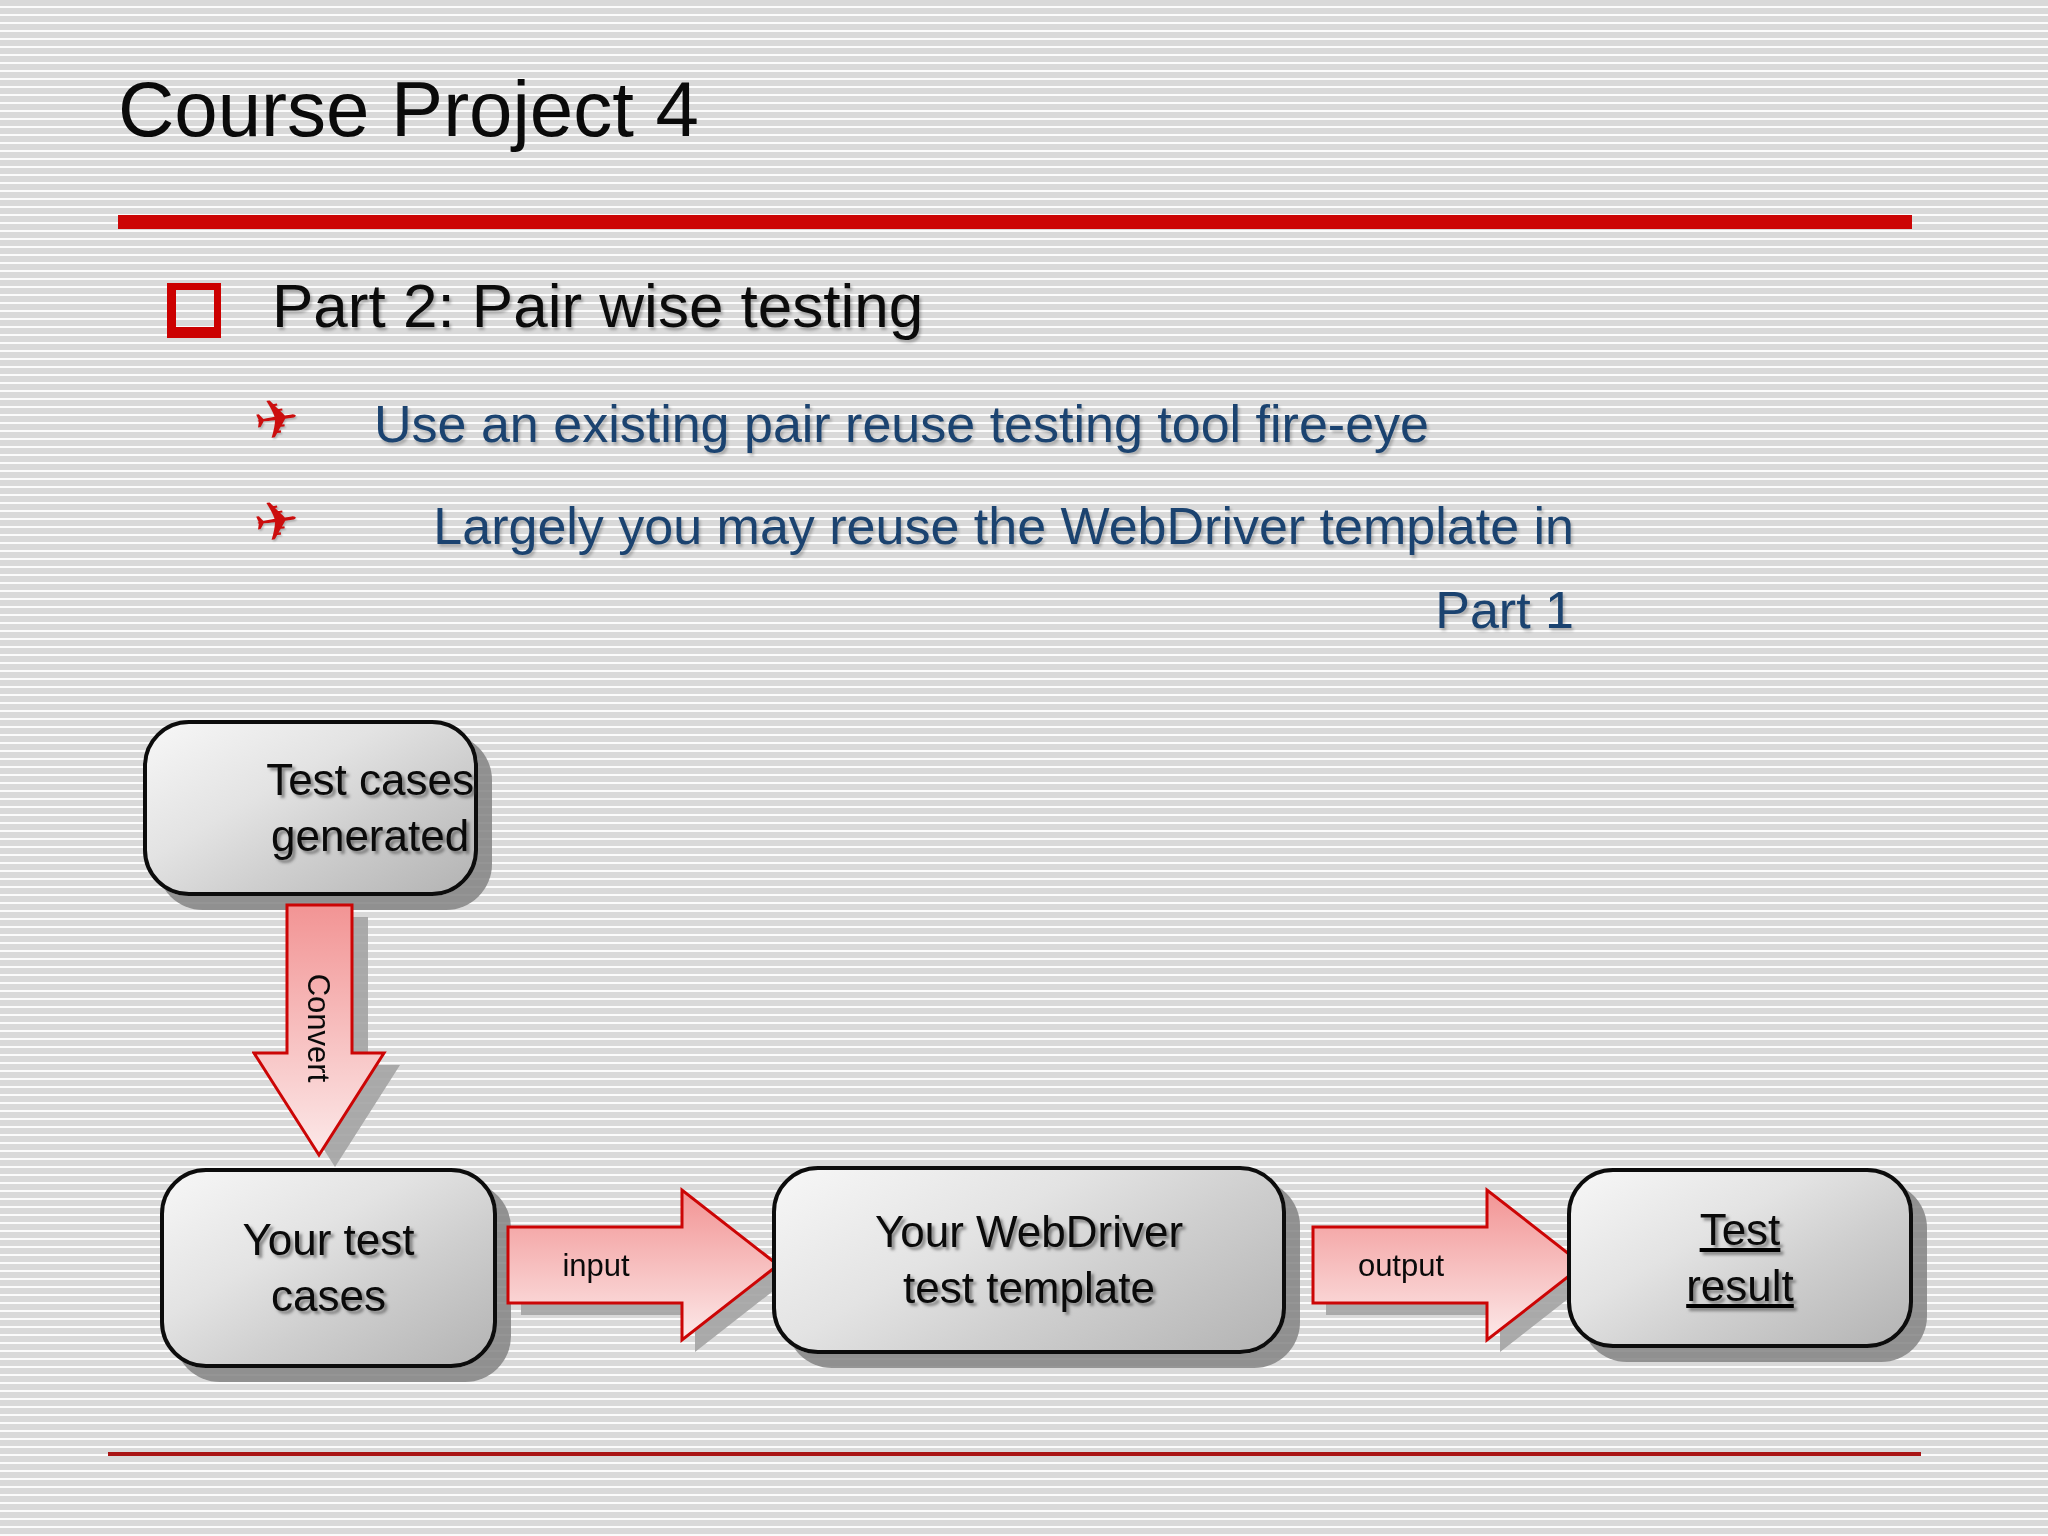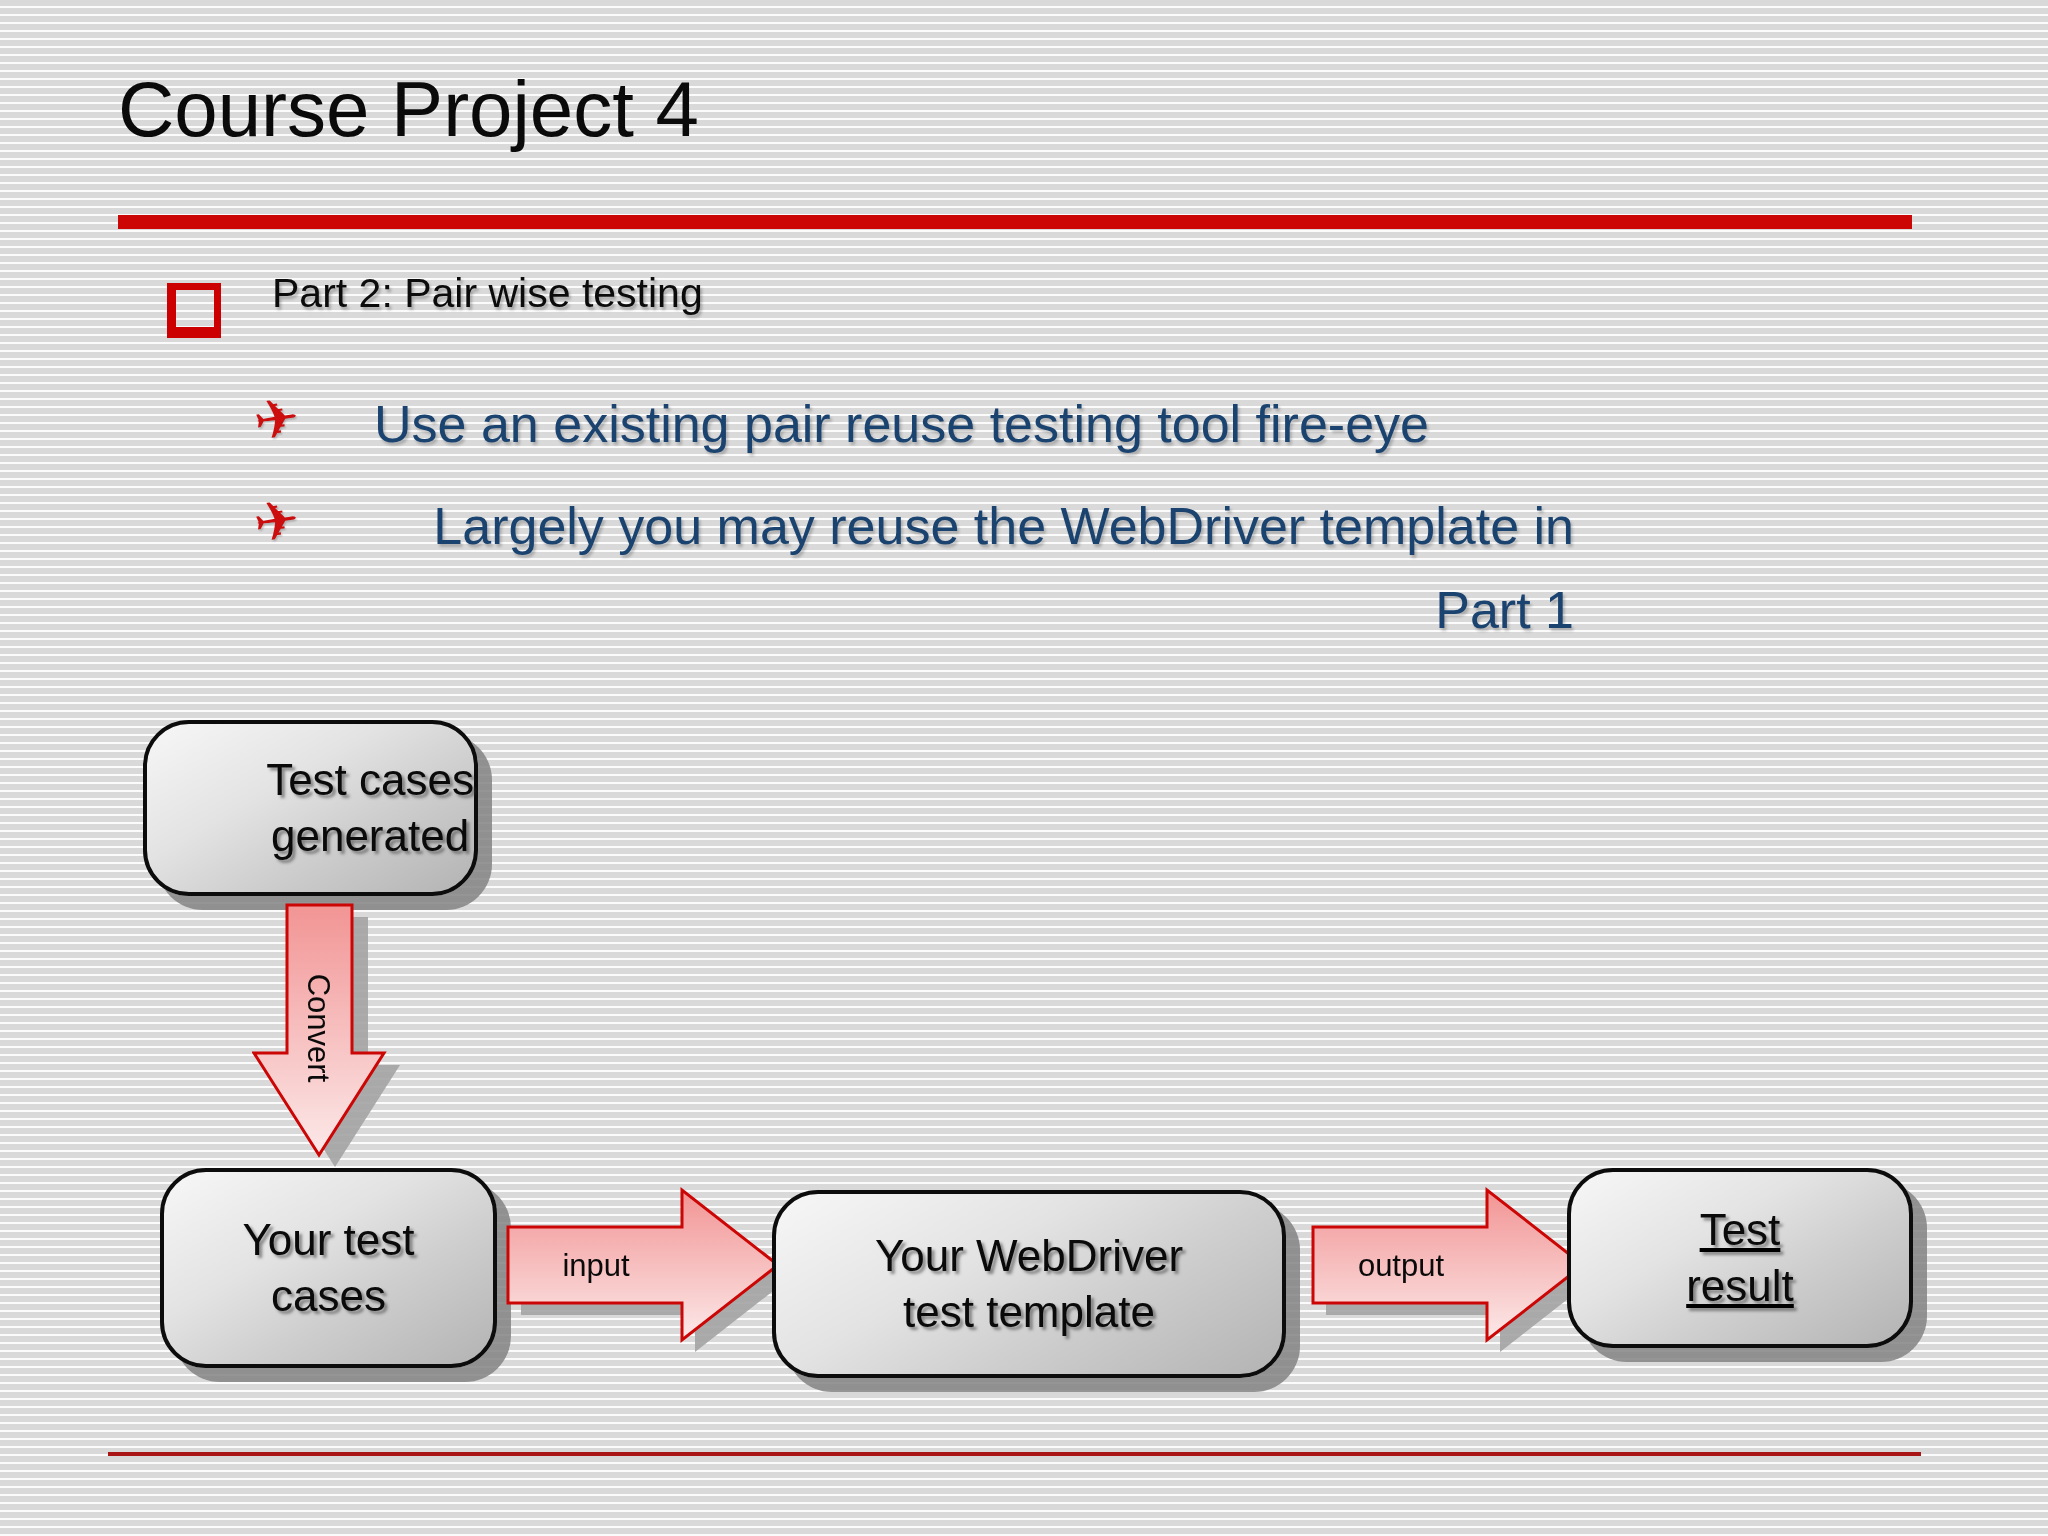--- a/index.html
+++ b/index.html
@@ -24,21 +24,21 @@
   }
 
   .bullet-square{
     left:167px;top:283px;width:38px;height:37px;
     border:7px solid #cc0000;
     border-left-width:9px;border-bottom-width:11px;
     background:transparent;
   }
   .bullet-text{
     left:272px;top:270px;
-    font-size:41px;color:#0b0b0b;white-space:nowrap;
+    font-size:62px;color:#0b0b0b;white-space:nowrap;
     text-shadow:2px 3px 3px rgba(0,0,0,0.25);
   }
 
   .plane-icon{
     font-family:"DejaVu Sans",sans-serif;
     font-size:54px;color:#cc0e0e;
     transform:rotate(-8deg);
     text-shadow:1px 2px 2px rgba(0,0,0,0.2);
   }
   .plane-1{left:254px;top:388px;}
@@ -60,21 +60,21 @@
     display:flex;align-items:center;justify-content:center;
     text-align:center;
   }
   .dbox .label{
     font-size:44px;color:#0a0a0a;line-height:1.28;
     white-space:pre-line;
     text-shadow:3px 3px 3px rgba(60,60,60,0.55);
   }
   .box-1{left:143px;top:720px;width:335px;height:176px;justify-content:flex-end;}
   .box-2{left:160px;top:1168px;width:337px;height:200px;}
-  .box-3{left:772px;top:1166px;width:514px;height:188px;margin-top:24px;}
+  .box-3{left:772px;top:1166px;width:514px;height:188px;}
   .box-4{left:1567px;top:1168px;width:346px;height:180px;text-decoration:underline;}
 
   .arrow-svg{display:block;}
   .arrow-label{
     font-family:"Liberation Sans","DejaVu Sans",sans-serif;
     font-size:31px;fill:#0a0a0a;
   }
   .down-arrow-wrap{left:252px;top:903px;}
   .input-arrow-wrap{left:506px;top:1182px;}
   .output-arrow-wrap{left:1291px;top:1182px;margin-left:20px;}

